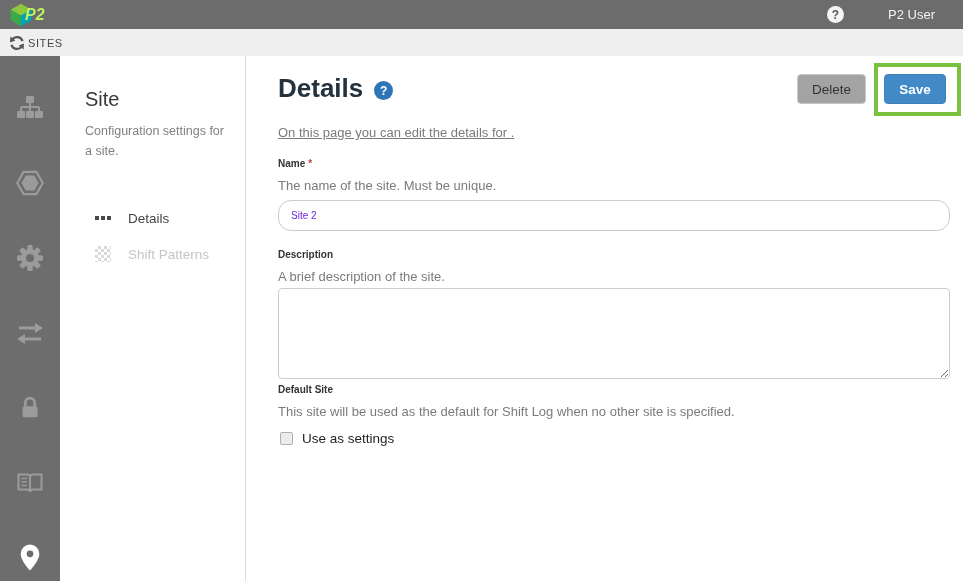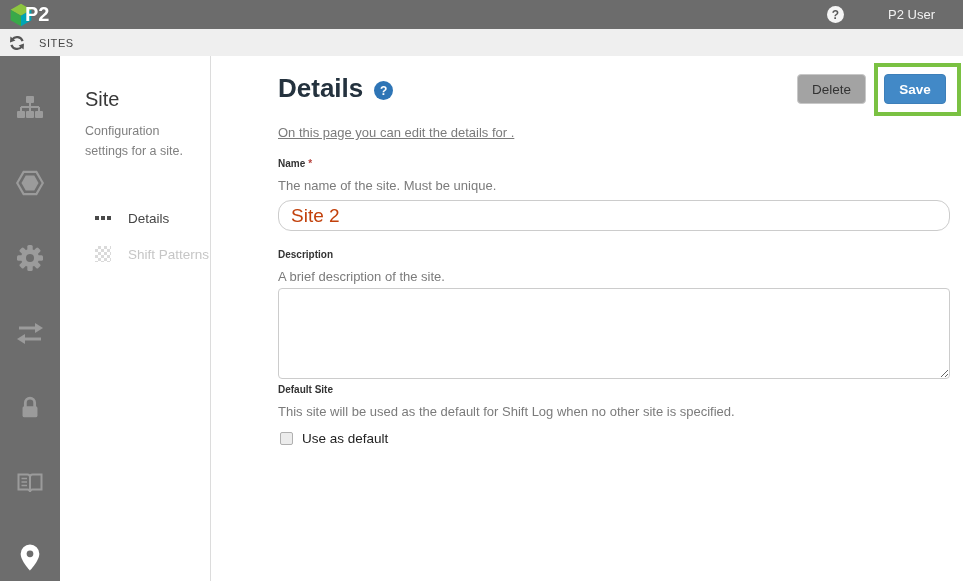--- a/index.html
+++ b/index.html
@@ -10,56 +10,56 @@
   }
 
   
   .topbar {
     position:absolute; top:0; left:0; right:0; height:29px;
     background:#6c6c6c; display:flex; align-items:center;
     padding:0 28px 0 8px;
   }
   .logo { display:flex; align-items:center; cursor:pointer; }
   .logo-text {
-    color:#ffffff; font-weight:bold; font-size:20px; letter-spacing:0;
-    margin-left:-9px; text-shadow:0 0 1px rgba(0,0,0,.25);
+    color:#bef264; font-weight:bold; font-size:16px; letter-spacing:0;
+    margin-left:-9px; text-shadow:0 0 1px rgba(0,0,0,.25);font-style:italic;
   }
   .topbar-right { margin-left:auto; display:flex; align-items:center; gap:44px; }
   .help-circle {
     width:17px; height:17px; border-radius:50%; background:#f5f5f5;
     color:#5a5a5a; font-weight:bold; font-size:12px;
     display:flex; align-items:center; justify-content:center; cursor:pointer;
   }
   .user-label { color:#f2f2f2; font-size:13px; cursor:pointer; }
 
   
   .subbar {
     position:absolute; top:29px; left:0; right:0; height:27px;
     background:#efefef; display:flex; align-items:center; padding-left:9px;
   }
   .refresh-icon { width:16px; height:16px; cursor:pointer; }
   .subbar-label {
-    margin-left:14px; font-size:11px; color:#474747; letter-spacing:.6px;
+    margin-left:3px; font-size:11px; color:#474747; letter-spacing:.6px;
     cursor:pointer;
   }
 
   
   .sidebar {
     position:absolute; top:56px; left:0; bottom:0; width:60px;
     background:#6d6d6d; padding-top:14px;
   }
   .side-item {
     height:75px; display:flex; align-items:center; justify-content:center;
     cursor:pointer;
   }
   .side-item svg { display:block; }
 
   
   .panel {
-    position:absolute; top:56px; left:60px; bottom:0; width:151px;
+    position:absolute; top:56px; left:60px; bottom:0; width:186px;
     background:#fff; border-right:1px solid #dcdcdc;
   }
   .panel-head { padding:32px 18px 0 25px; }
   .panel-title { font-size:20px; font-weight:400; color:#383838; }
   .panel-desc { margin-top:10px; font-size:12.5px; line-height:20px; color:#808080; }
   .panel-nav { margin-top:45px; }
   .nav-row {
     display:flex; align-items:center; height:24px; margin-bottom:12px;
     padding-left:35px; cursor:pointer;
   }
@@ -84,21 +84,21 @@
     justify-content:center; margin-left:11px; margin-top:4px; cursor:pointer;
   }
   .subtitle { margin-top:19px; font-size:13px; color:#7b7b7b;text-decoration:underline; }
 
   .field-label { margin-top:18px; font-size:10px; font-weight:bold; color:#333; height:17px; }
   .req { color:#b5413c; font-weight:bold; margin-left:3px; }
   .field-help { margin-top:3px; font-size:13px; color:#7b7b7b; height:15px; }
 
   .text-input {
     margin-top:7px; width:672px; height:31px; border:1px solid #ccc;
-    border-radius:13px; padding:0 12px; font-size:19px; color:#c2410c;
+    border-radius:13px; padding:0 12px; font-size:10px; color:#6d28d9;
     font-family:"Liberation Sans", sans-serif; outline:none; display:block;
   }
   .textarea {
     margin-top:4px; width:672px; height:91px; border:1px solid #ccc;
     border-radius:4px; padding:6px 12px; font-size:14.5px; color:#4a4a4a;
     font-family:"Liberation Sans", sans-serif; outline:none; resize:both; display:block;
   }
   .checkbox-row { margin-top:12px; display:flex; align-items:center; }
   .checkbox {
     width:13px; height:13px; border:1px solid #b0b0b0; background:#ececec;
@@ -256,19 +256,19 @@
   <input class="text-input" type="text" value="Site 2" style="">
 
   <div class="field-label">Description</div>
   <div class="field-help">A brief description of the site.</div>
   <textarea class="textarea" style=""></textarea>
 
   <div class="field-label" style="margin-top:5px">Default Site</div>
   <div class="field-help">This site will be used as the default for Shift Log when no other site is specified.</div>
   <div class="checkbox-row">
     <span class="checkbox"></span>
-    <span class="checkbox-label">Use as default</span>
+    <span class="checkbox-label">Use as settings</span>
   </div>
 </div>
 
 <div class="btn btn-delete">Delete</div>
 <div class="btn btn-save">Save</div>
 <div class="highlight-box"></div>
 
 </body></html>

